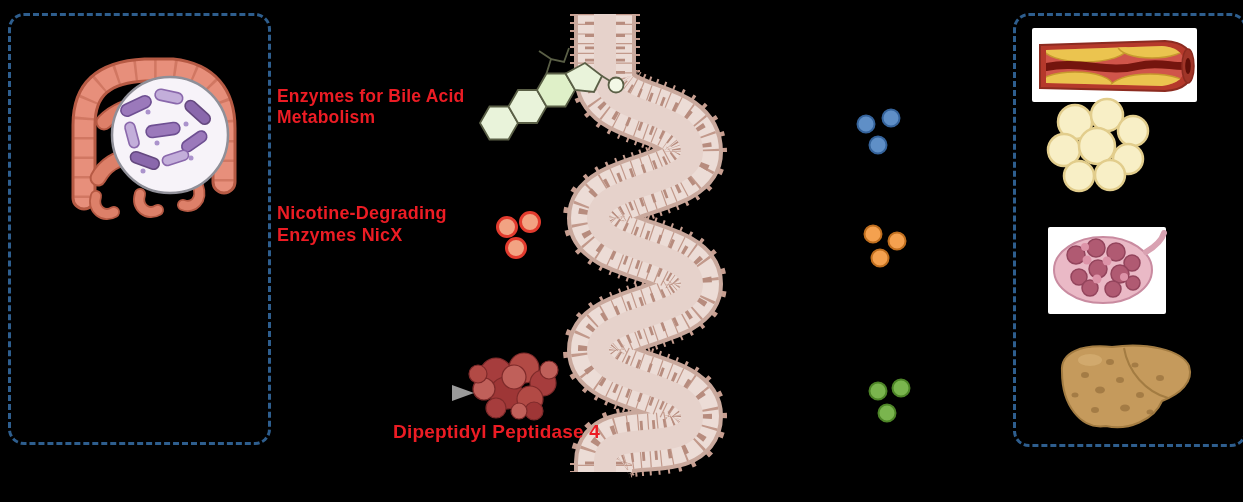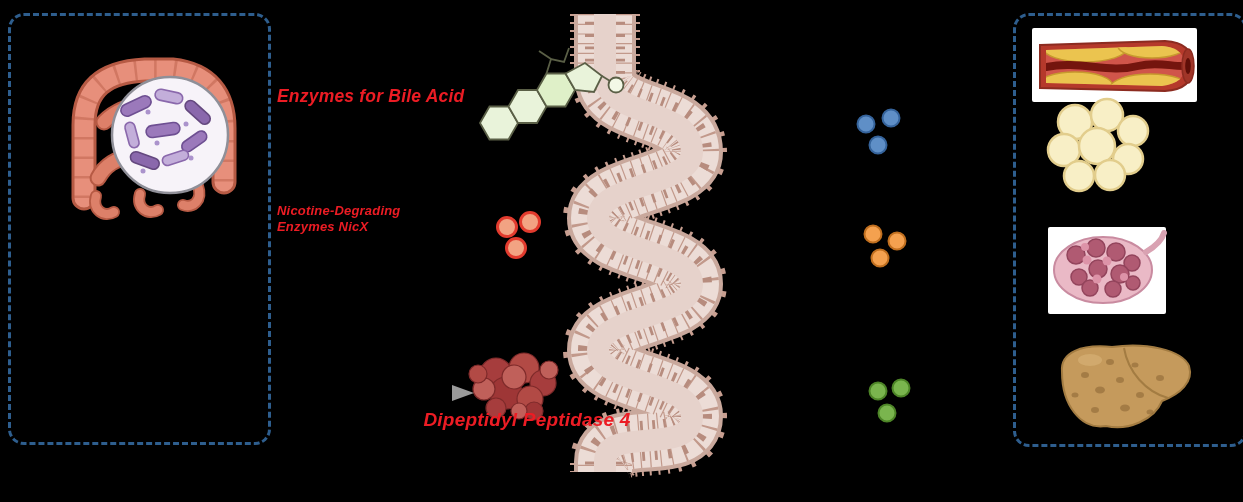--- a/index.html
+++ b/index.html
@@ -23,25 +23,24 @@
     pointer-events: none;
   }
   #left-panel  { left: 8px;    top: 13px; width: 257px; height: 426px; }
   #right-panel { left: 1013px; top: 13px; width: 228px; height: 428px; }
   .lbl {
     position: absolute;
     color: #ec1c24;
     font-weight: 700;
     line-height: 1.22;
     letter-spacing: 0.2px;
-    font-style: italic;
   }
   #lbl-bile { left: 277px; top: 86px;  font-size: 17.5px; }
-  #lbl-nicx { left: 277px; top: 203px; font-size: 13px; }
-  #lbl-dpp4 { left: 393px; top: 408px; width: 268px; font-size: 19px; text-align: center; line-height: 1.25; }
+  #lbl-nicx { left: 277px; top: 203px; font-size: 18px; }
+  #lbl-dpp4 { left: 393px; top: 420px; width: 268px; font-size: 19px; line-height: 1.25; }
 </style>
 </head>
 <body>
 
 <div id="canvas">
 
   <svg id="artwork" width="1243" height="502" viewBox="0 0 1243 502">
     <defs>
       <path id="gutTube" fill="none" d="M 605 14 L 605 75
            C 605 120 692 105 692 152
@@ -216,20 +215,21 @@
         <ellipse cx="1135" cy="365" rx="3.5" ry="2.5"></ellipse>
       </g>
     </g>
   </svg>
 
   <div id="left-panel" class="panel"></div>
   <div id="right-panel" class="panel"></div>
 
   <div id="lbl-bile" class="lbl">
     <div>Enzymes for Bile Acid</div>
+    <div>Metabolism</div>
   </div>
   <div id="lbl-nicx" class="lbl">
     <div>Nicotine-Degrading</div>
     <div>Enzymes NicX</div>
   </div>
   <div id="lbl-dpp4" class="lbl">
     <div>Dipeptidyl Peptidase 4</div>
   </div>
 
 </div>

